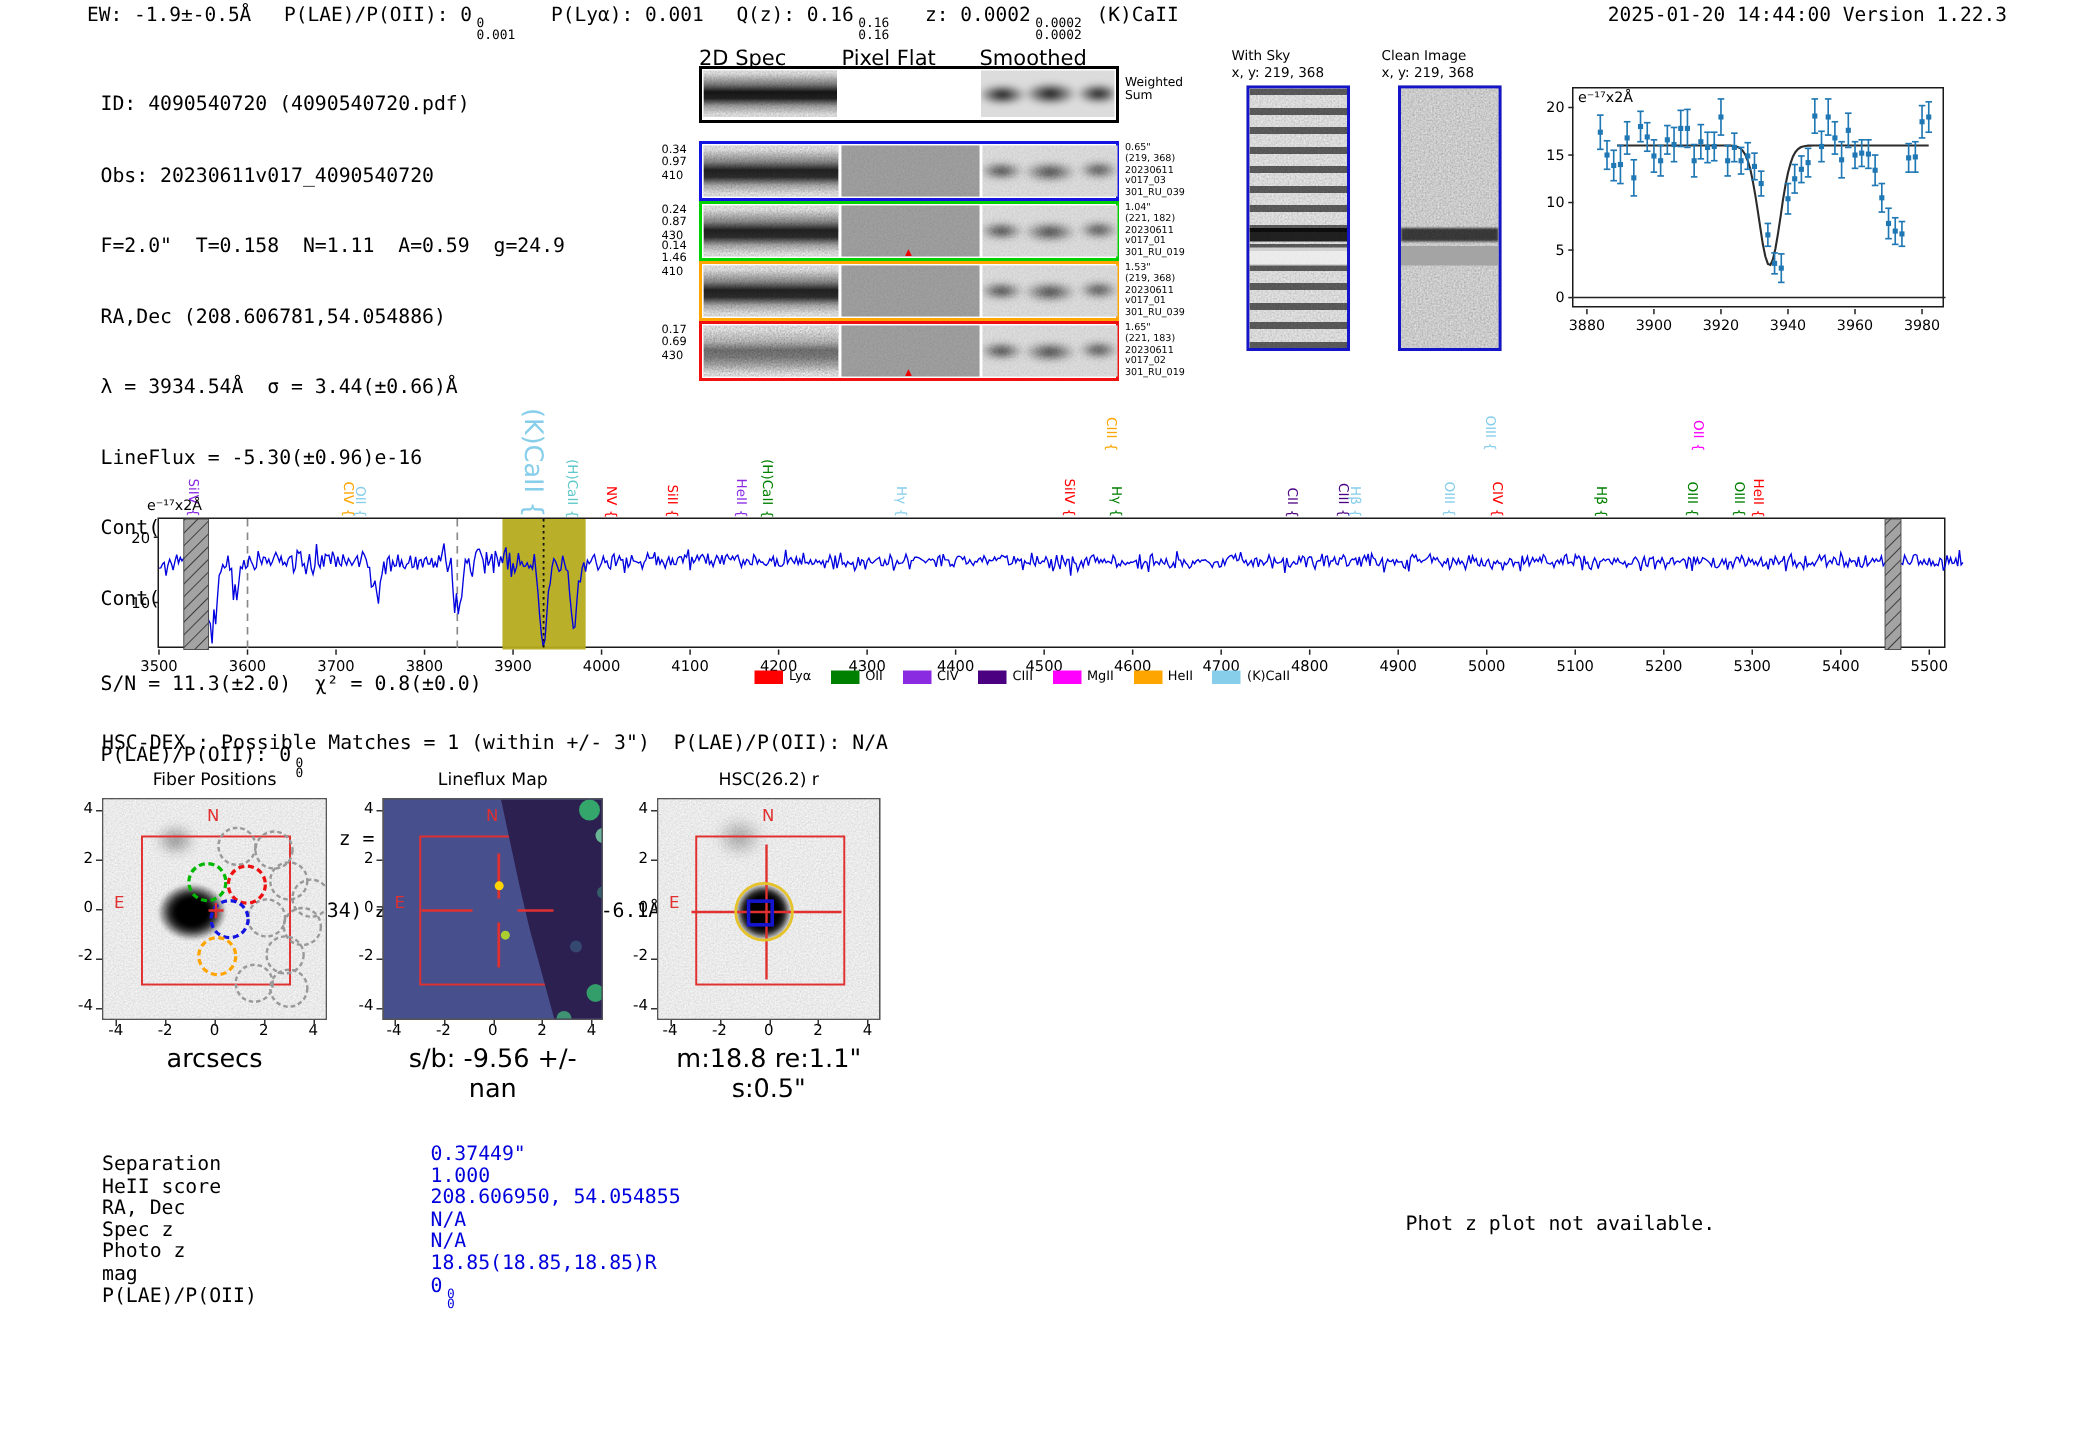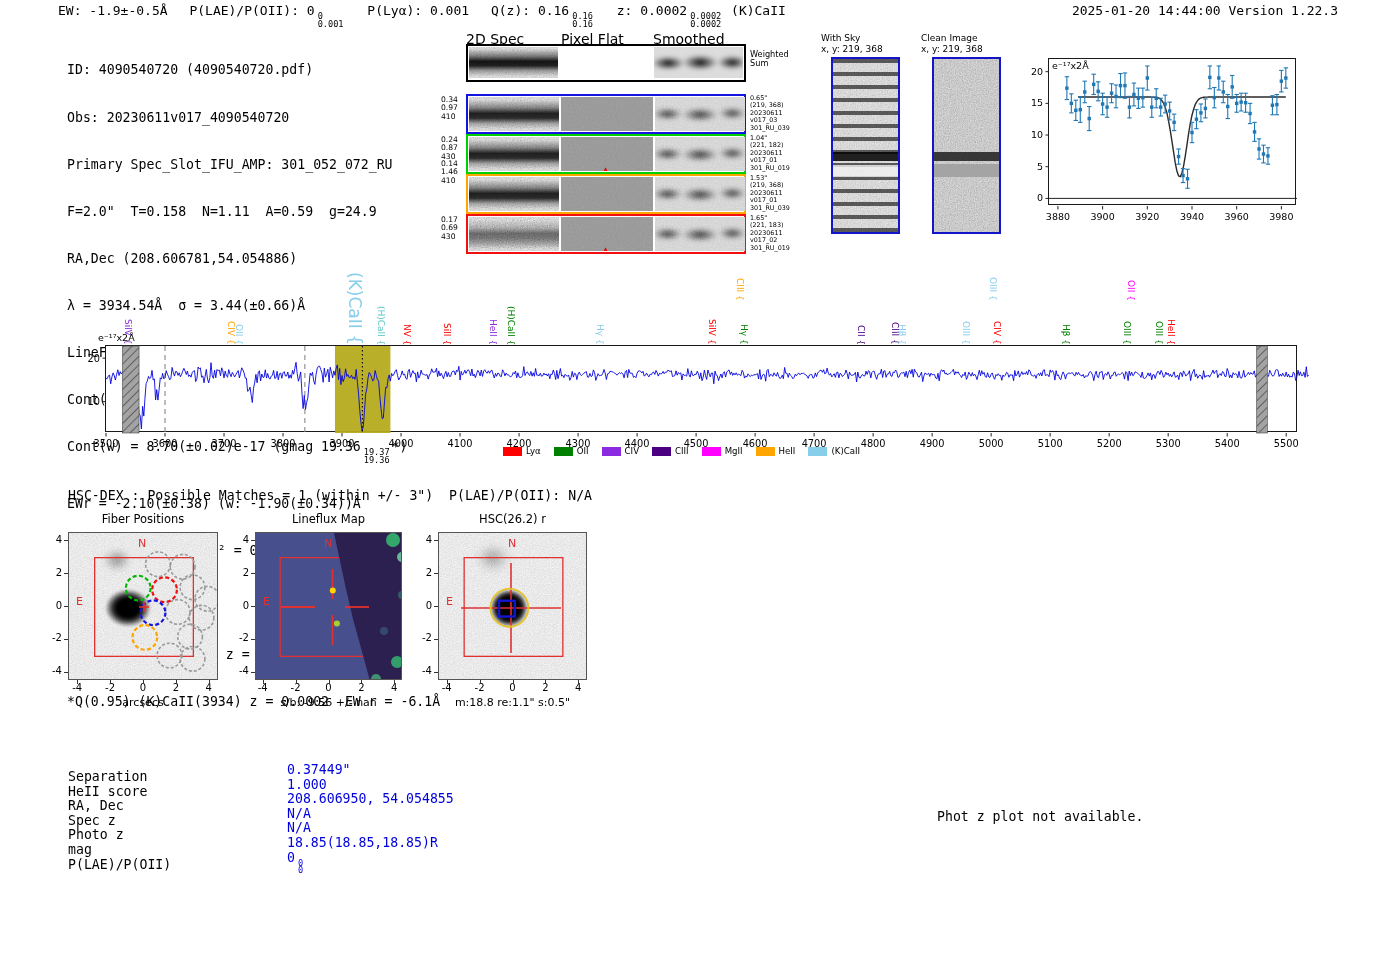--- a/index.html
+++ b/index.html
@@ -24,21 +24,21 @@
   .plotframe{box-sizing:border-box;position:absolute;border:1.3px solid #1a1a1a;background:#fff}
   .anno{position:absolute;font-size:9.5px}
   .llab{position:absolute;writing-mode:vertical-rl;text-orientation:mixed;
         font-size:9px;white-space:nowrap;line-height:10px}
   #legend{position:absolute;left:503px;top:446px;display:flex;gap:13px;align-items:center}
   .legitem{display:flex;align-items:center;gap:4px}
   .legsw{display:inline-block;width:19px;height:9px}
   .leglb{font-size:8.6px}
   .cutout{box-sizing:border-box;position:absolute;border:1px solid #555;overflow:hidden;background:#e9e9e9}
   .ctitle{position:absolute;top:512px;font-size:11.5px;text-align:center}
-  .cxlabel{position:absolute;top:696px;font-size:11px;text-align:center}
+  .cxlabel{position:absolute;top:696px;font-size:17px;text-align:center}
   .ticklab{position:absolute;font-size:10px;color:#000}
   .tickmark{position:absolute;background:#333}
   .compass{position:absolute;color:#e03030;font-size:11px}
   #match-rows{left:68px;top:770px;font-size:13.2px;line-height:14.6px}
   .mrow{height:14.6px;white-space:nowrap}
   .mlabel{display:inline-block;width:219px}
   .mval{color:#0000dd;display:inline-block;transform:translateY(-7px)}
   .mval .stk{color:#0000dd}
   #note{left:937px;top:809px;font-size:13.2px}
   #hsc-header{left:68px;top:488px;font-size:13.2px;white-space:pre}
@@ -95,28 +95,26 @@
       <span>0.0002</span>
       <span>0.0002</span>
     </span>
   <span>(K)CaII</span>
 </div>
 <div id="datestamp" class="abs mono">2025-01-20 14:44:00  Version 1.22.3</div>
 
 <div id="summary" class="abs mono">
   <div>ID: 4090540720 (4090540720.pdf)</div>
   <div>Obs: 20230611v017_4090540720</div>
-  <div>Primary Spec_Slot_IFU_AMP: 301_052_072_RU</div>
   <div>F=2.0"  T=0.158  N=1.11  A=0.59  g=24.9</div>
   <div>RA,Dec (208.606781,54.054886)</div>
   <div>λ = 3934.54Å  σ = 3.44(±0.66)Å</div>
   <div>LineFlux = -5.30(±0.96)e-16</div>
   <div>Cont(n) = 8.00(±0.00)e-17</div>
   <div><span>Cont(w) = 8.70(±0.02)e-17 (gmag 19.36</span><span class="stk"><span>19.37</span><span>19.36</span></span><span>*)</span></div>
-  <div>EWr = -2.10(±0.38) (w: -1.90(±0.34))Å</div>
   <div>S/N = 11.3(±2.0)  χ² = 0.8(±0.0)</div>
   <div><span>P(LAE)/P(OII): 0</span><span class="stk"><span>0</span><span>0</span></span></div>
   <div>LyA z = 2.2365  OII z = 0.0555</div>
   <div>*Q(0.95) (K)CaII(3934) z = 0.0002  EW r = -6.1Å</div>
 </div>
 
 <div class="abs colhdr" style="left:466px;width:92px">2D Spec</div>
 <div class="abs colhdr" style="left:561px;width:92px">Pixel Flat</div>
 <div class="abs colhdr" style="left:653px;width:92px">Smoothed</div>
 

